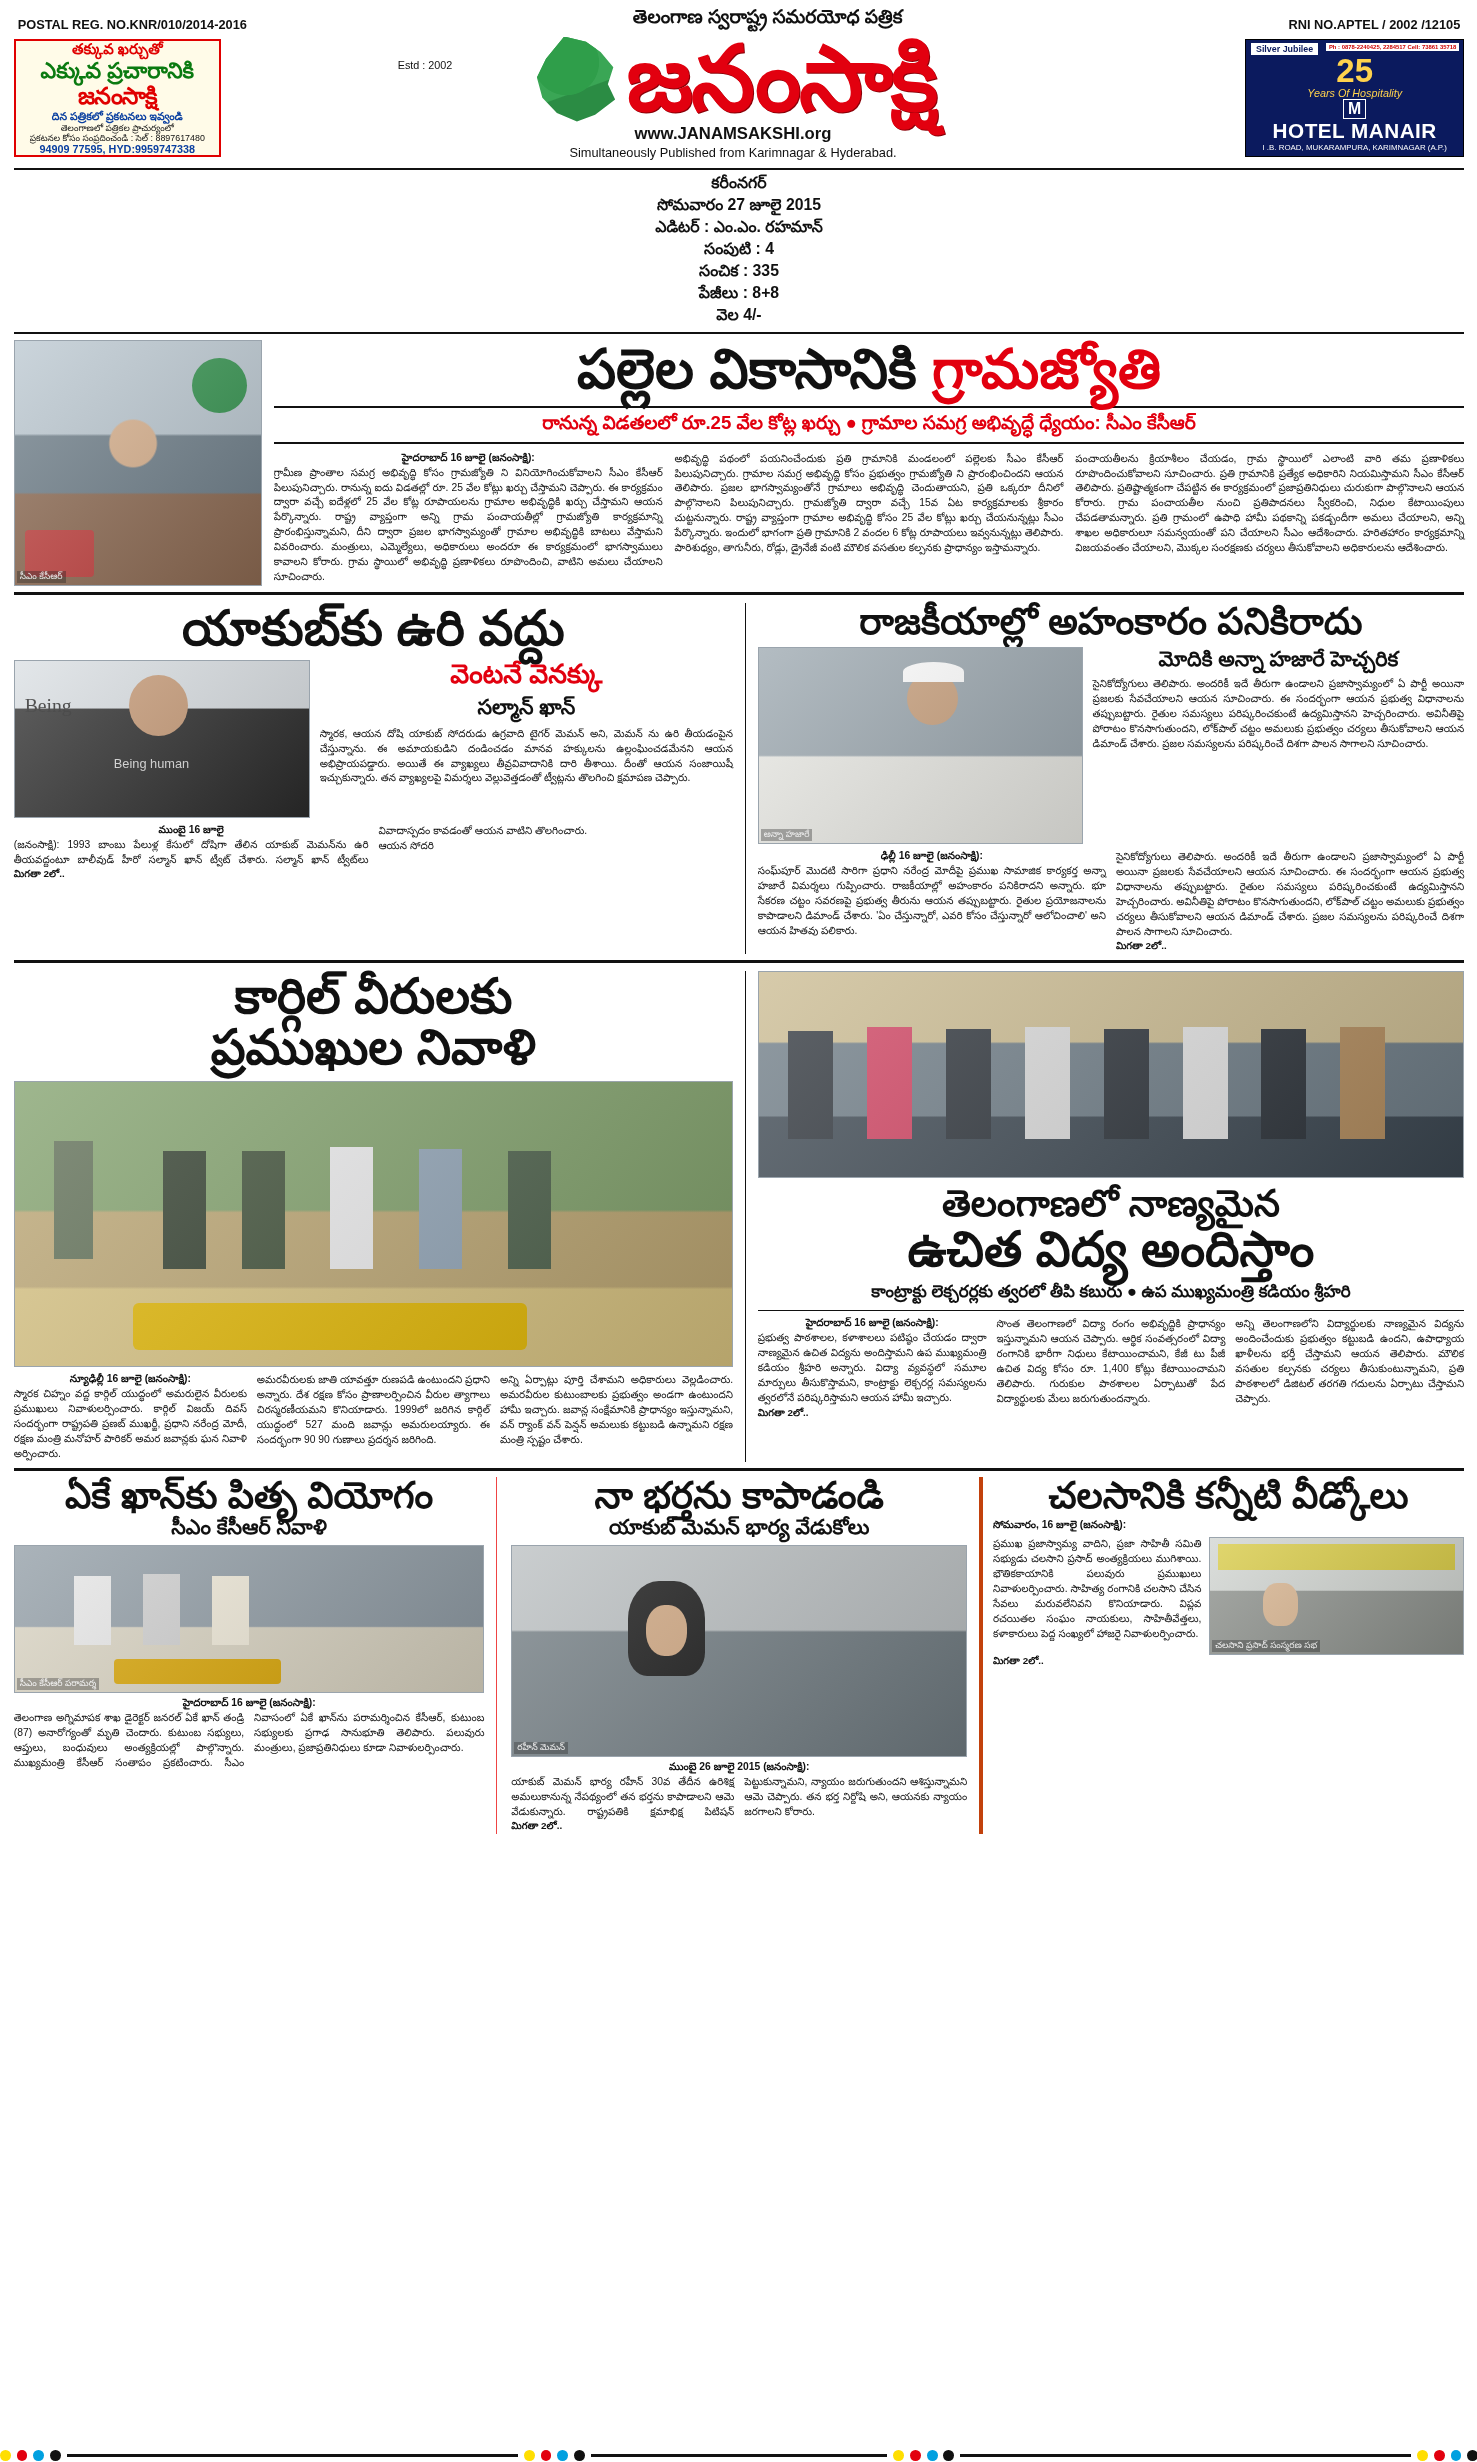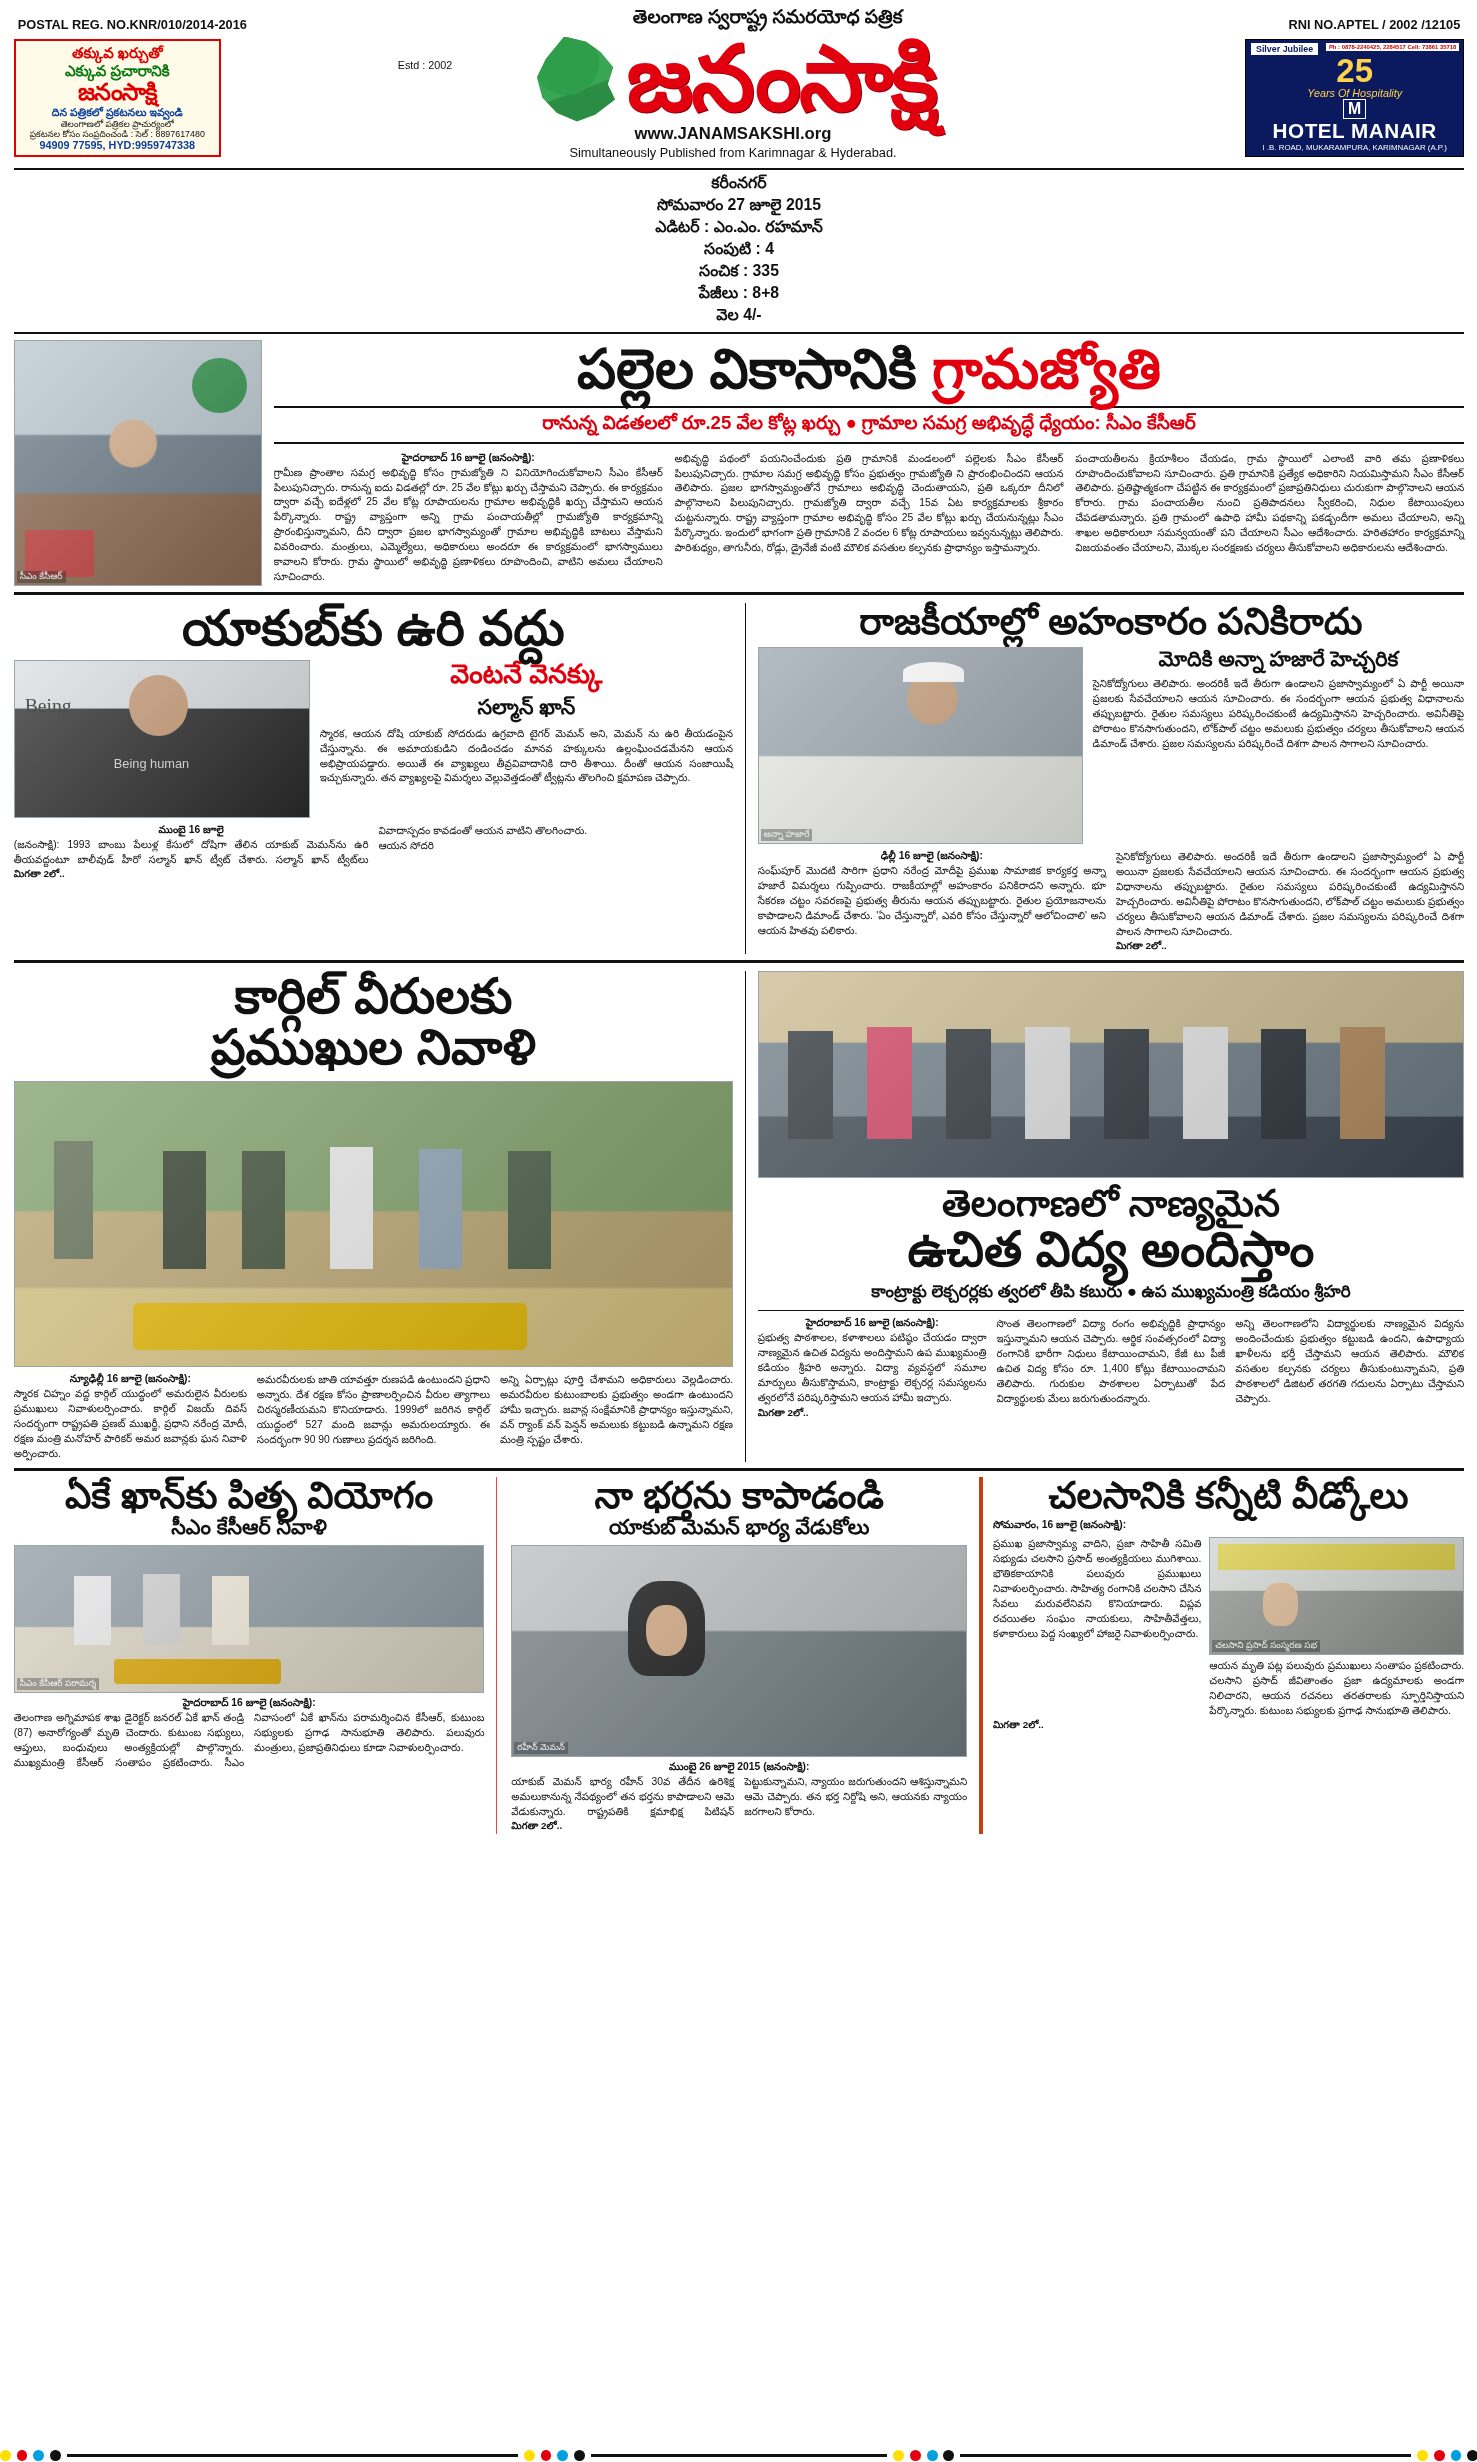--- a/index.html
+++ b/index.html
@@ -23,21 +23,21 @@
   .regbar .center { font-size:18.7px; font-weight:bold; color:#111; }
 
   
   .masthead { display:flex; align-items:center; gap:9.9px; padding:2px 0 3.9px 0; }
   .ad-left {
     width:207px; height:118px; border:2px solid #e00000; background:#fffbe8;
     display:flex; flex-direction:column; align-items:center; justify-content:center;
     text-align:center; padding:3px; line-height:1.15;
   }
   .ad-left .l1 { color:#e00000; font-size:14.8px; font-weight:bold; }
-  .ad-left .l2 { color:#0a7a10; font-size:15px; font-weight:bold; }
+  .ad-left .l2 { color:#0a7a10; font-size:22px; font-weight:bold; }
   .ad-left .l3 { color:#e00000; font-size:23.6px; font-weight:bold; letter-spacing:-1px; }
   .ad-left .l4 { color:#0a3fa0; font-size:10.8px; font-weight:bold; }
   .ad-left .l5 { color:#111; font-size:8.9px; }
   .ad-left .l6 { color:#0a3fa0; font-size:10.8px; font-weight:bold; }
 
   .title-block { flex:1; text-align:center; position:relative; }
   .estd { font-size:10.8px; color:#111; position:absolute; left:167px; top:23.6px; }
   .logo-row { display:flex; align-items:center; justify-content:center; gap:5.9px; }
   .tg-map {
     width:91px; height:85px;
@@ -386,21 +386,20 @@
         <div style="width:45%;">
           <div class="body-col">ప్రముఖ ప్రజాస్వామ్య వాదిని, ప్రజా సాహితీ సమితి సభ్యుడు చలసాని ప్రసాద్ అంత్యక్రియలు ముగిశాయి. భౌతికకాయానికి పలువురు ప్రముఖులు నివాళులర్పించారు. సాహిత్య రంగానికి చలసాని చేసిన సేవలు మరువలేనివని కొనియాడారు. విప్లవ రచయితల సంఘం నాయకులు, సాహితీవేత్తలు, కళాకారులు పెద్ద సంఖ్యలో హాజరై నివాళులర్పించారు.</div>
         </div>
         <div style="width:55%;">
           <div class="photo imgwrap" style="height:118px;">
             <div style="position:absolute;inset:0;background:linear-gradient(180deg,#cfd3cf 0 45%, #8b8f8a 46% 100%);"></div>
             <div style="position:absolute;left:7.9px;top:5.9px;right:7.9px;height:25.6px;background:#d7c93f;"></div>
             <div style="position:absolute;left:53px;top:45px;width:35px;height:43px;background:#d9b48e;border-radius:40%;"></div>
             <div class="lbl">చలసాని ప్రసాద్ సంస్మరణ సభ</div>
           </div>
-          <div class="body-col" style="margin-top:3.9px;">ఆయన మృతి పట్ల పలువురు ప్రముఖులు సంతాపం ప్రకటించారు. చలసాని ప్రసాద్ జీవితాంతం ప్రజా ఉద్యమాలకు అండగా నిలిచారని, ఆయన రచనలు తరతరాలకు స్ఫూర్తినిస్తాయని పేర్కొన్నారు. కుటుంబ సభ్యులకు ప్రగాఢ సానుభూతి తెలిపారు.</div>
         </div>
       </div>
       <div class="contd">మిగతా 2లో..</div>
     </div>
   </div>
 
   <div class="colorbar">
     <div class="seg">
       <span class="dot" style="background:#ffde00"></span>
       <span class="dot" style="background:#e2000f"></span>

